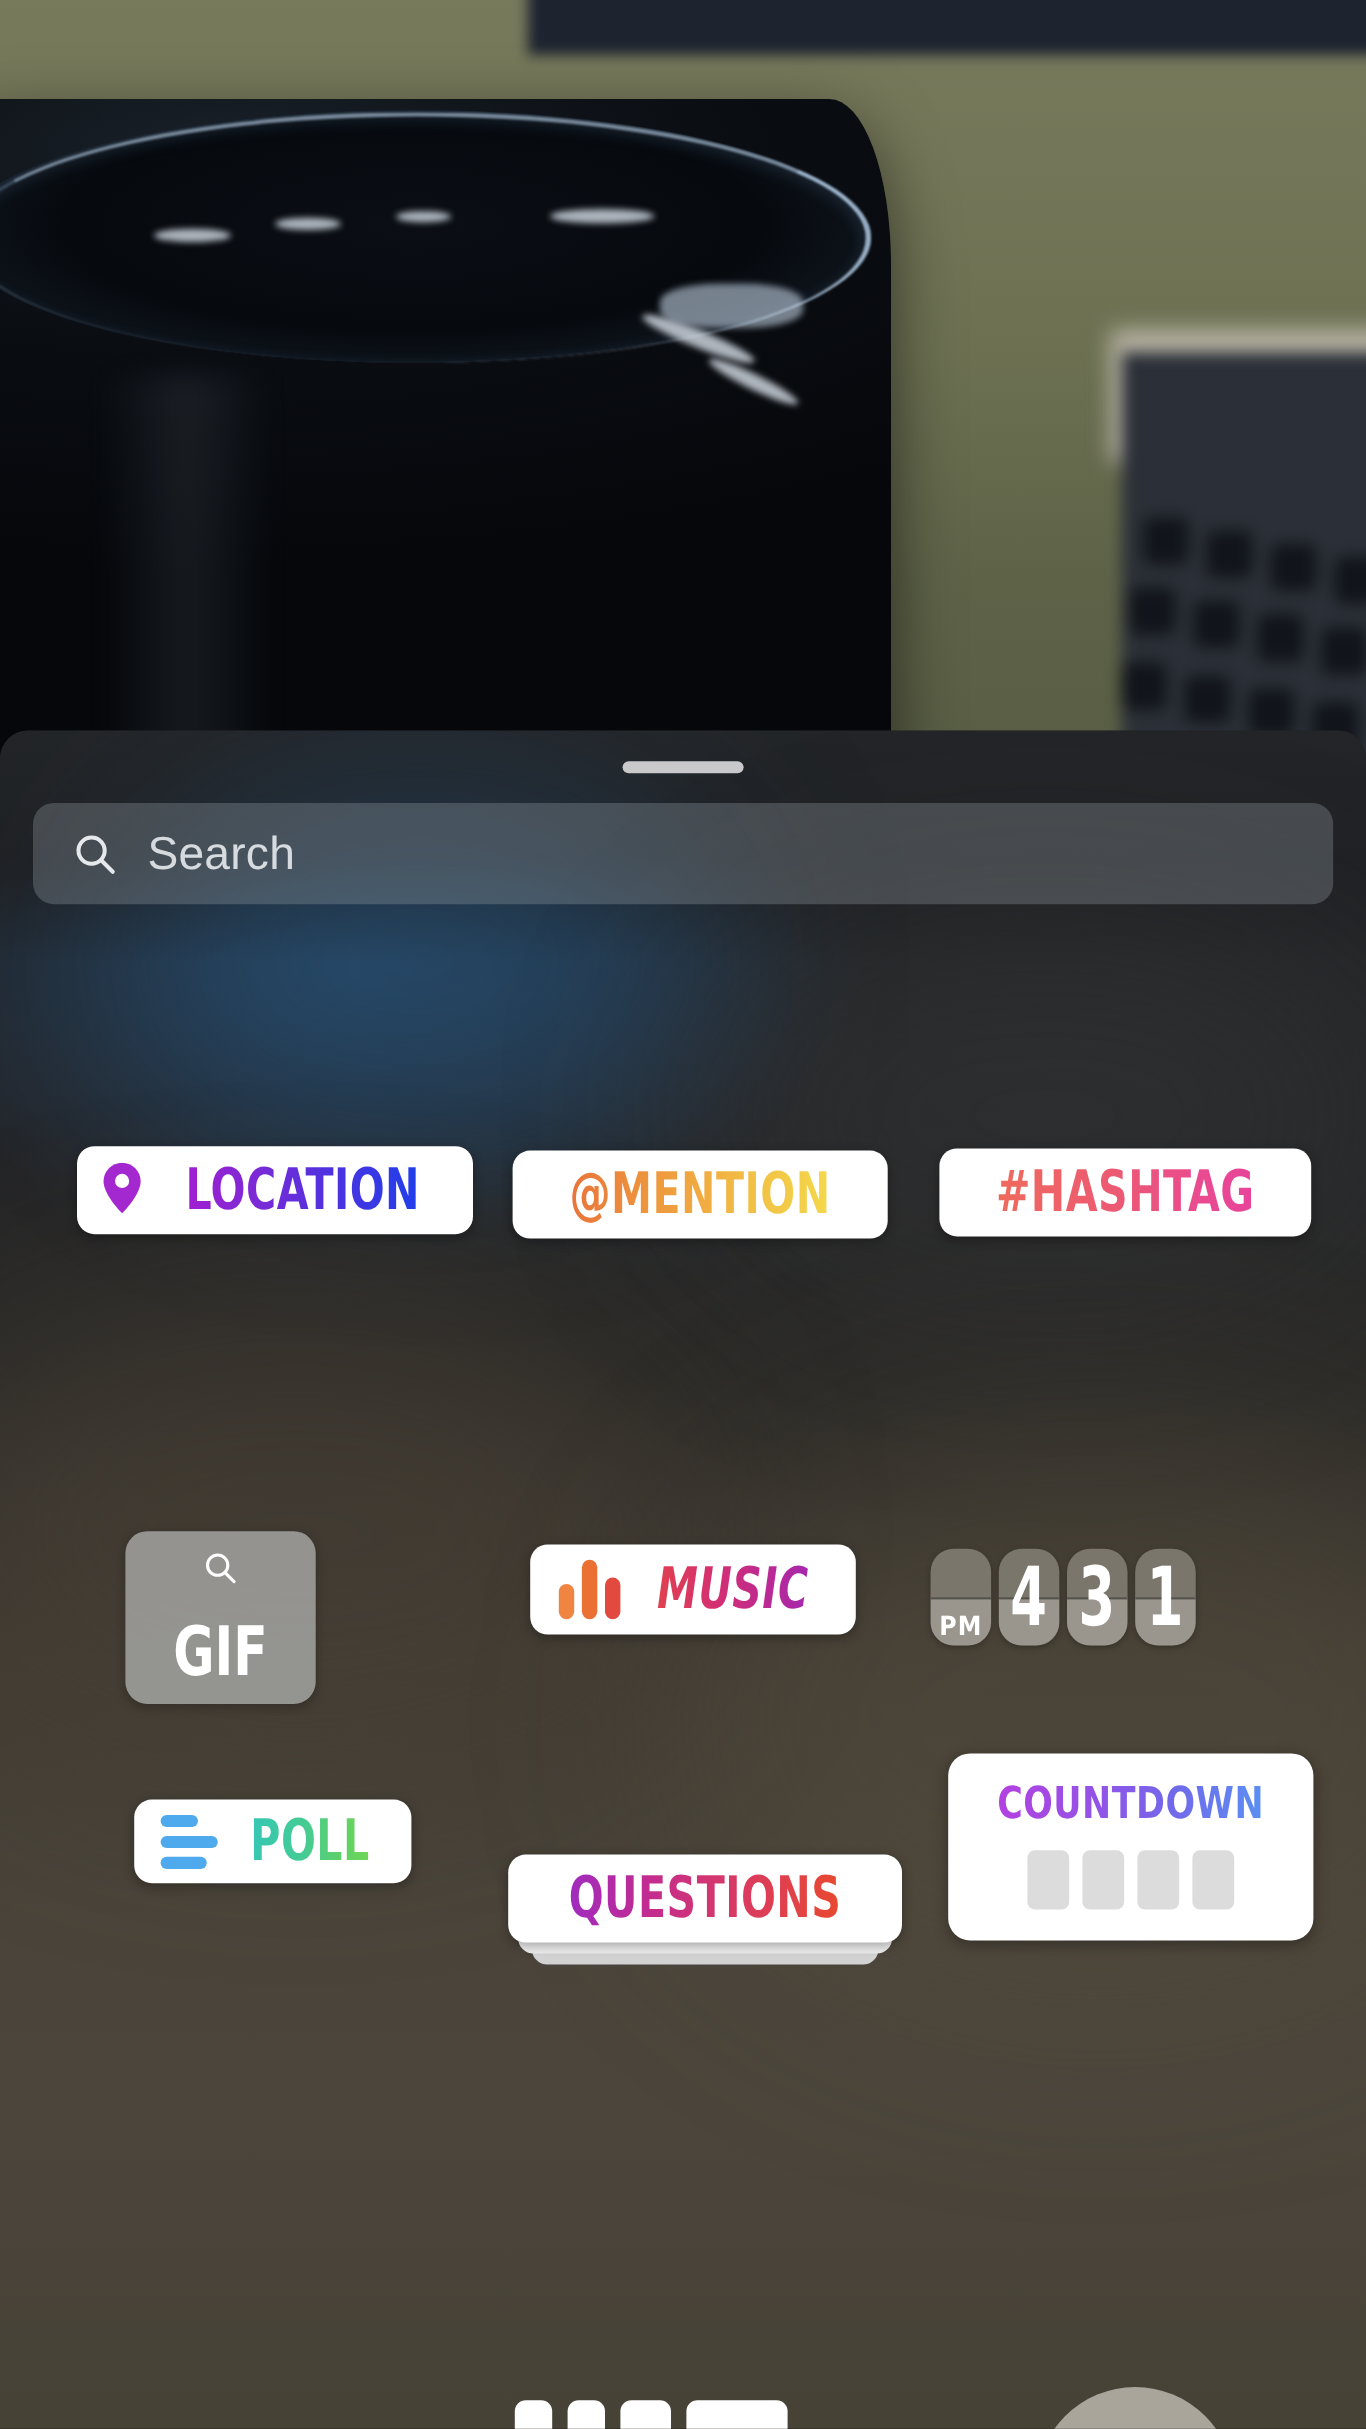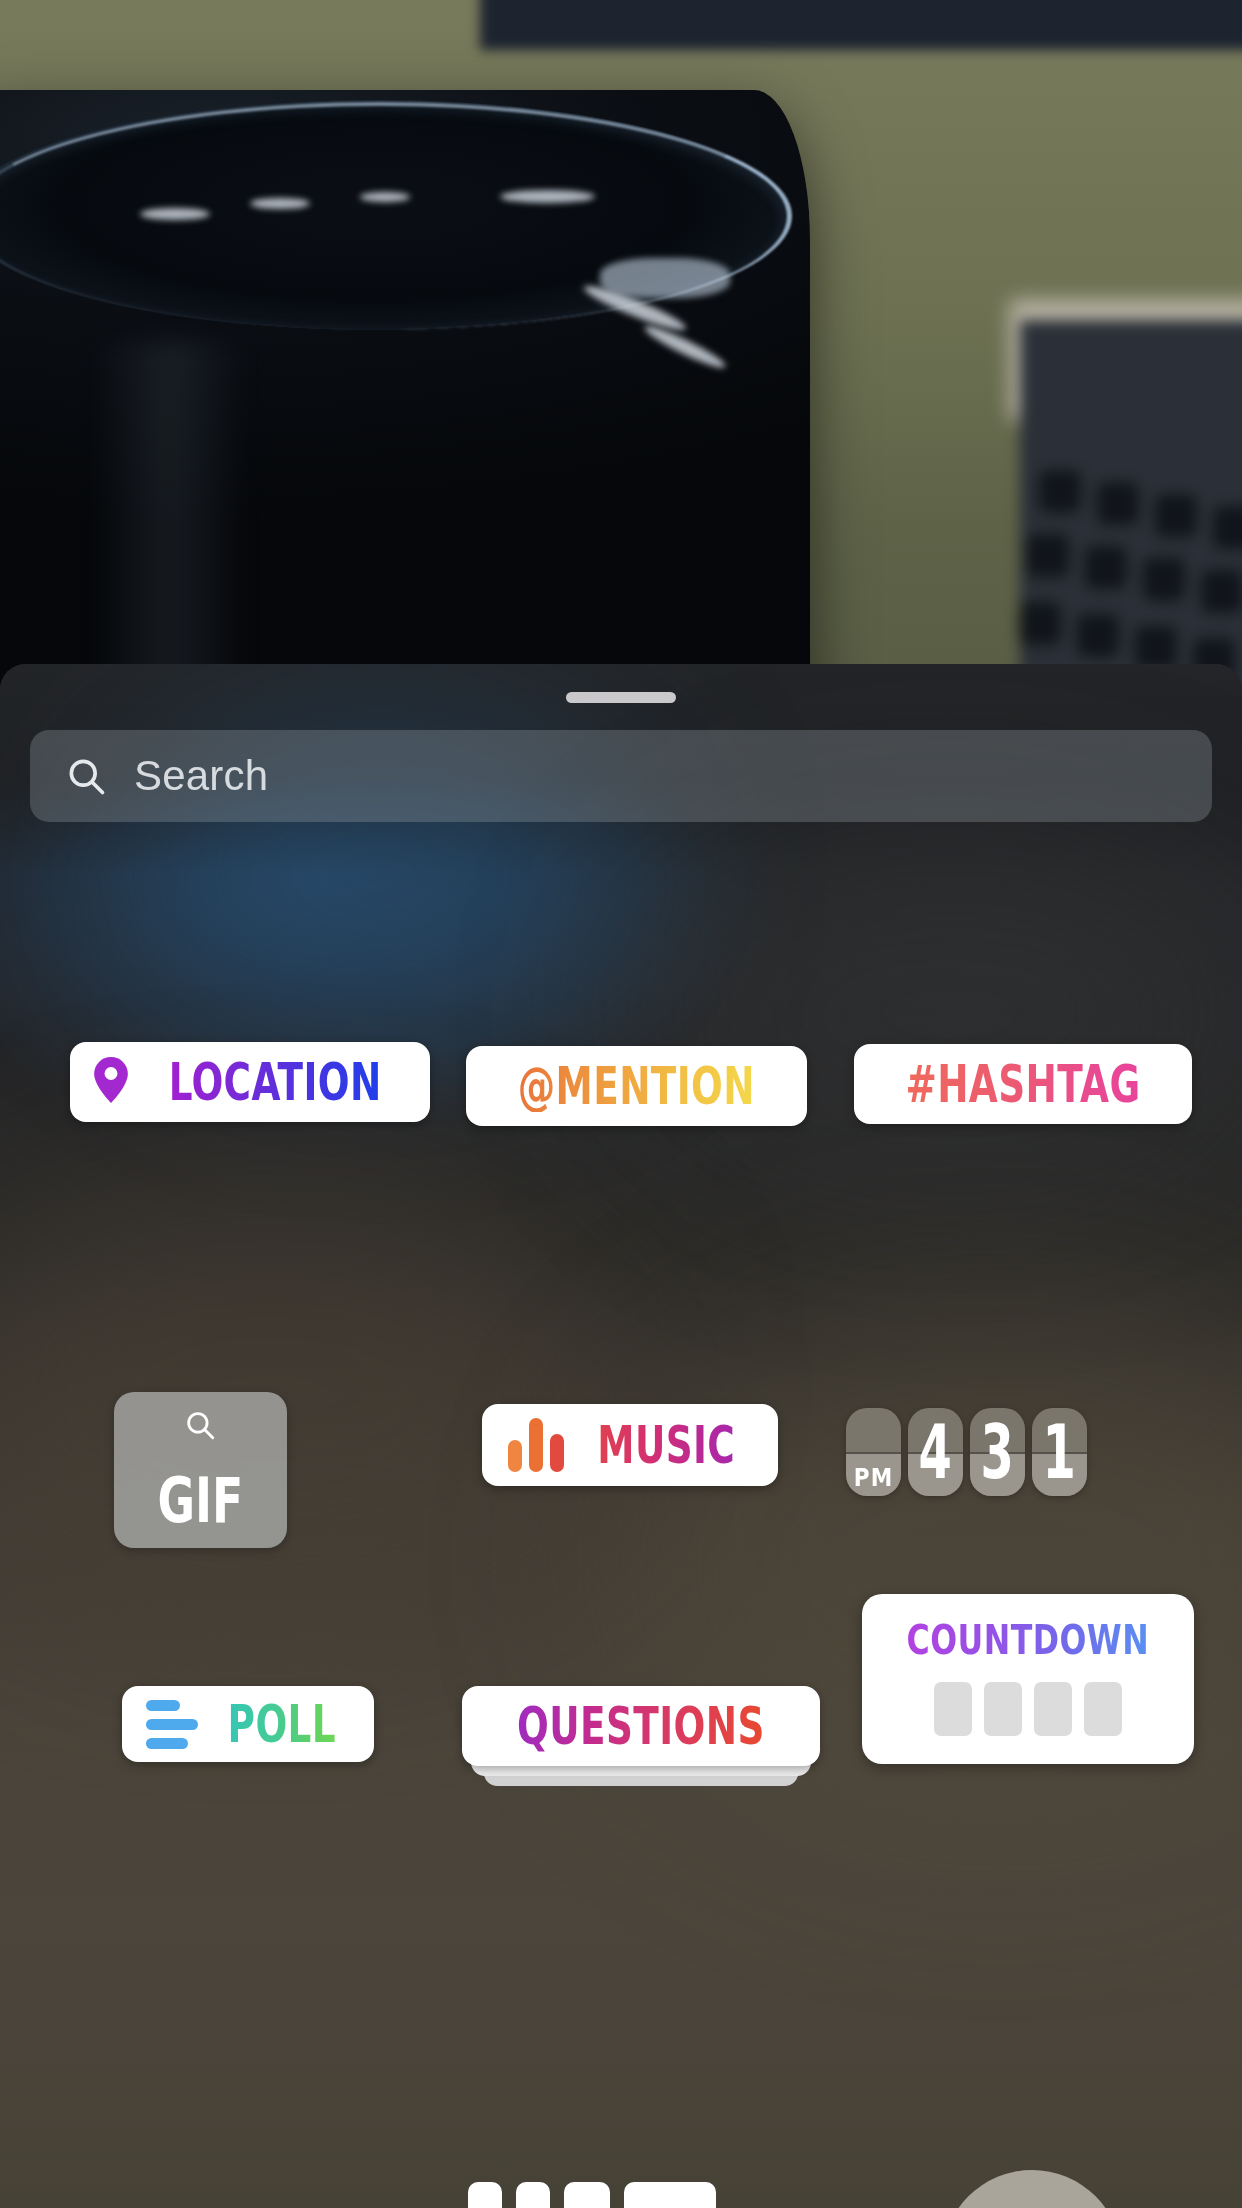--- a/index.html
+++ b/index.html
@@ -423,21 +423,21 @@
           <span>
             <svg width="34" height="34" viewBox="0 0 24 24" fill="none" stroke="#ffffff" stroke-width="2" stroke-linecap="round">
               <circle cx="10.5" cy="10.5" r="6.5"></circle>
               <line x1="15.4" y1="15.4" x2="21" y2="21"></line>
             </svg>
           </span>
           <span class="gif-text">GIF</span>
         </div>
       </div>
 
-      <div style="position:absolute; left:482px; top:740px;">
+      <div style="position:absolute; left:482px; top:740px;font-style:italic;">
         <div class="chip" style="padding:14px 26px;">
           <span class="wave-icon">
             <i style="height:32px; background:#ef8541;"></i>
             <i style="height:54px; background:#ea7034;"></i>
             <i style="height:38px; background:#e2493f;"></i>
           </span>
           <span class="chip-label g-music">MUSIC</span>
         </div>
       </div>
 
@@ -451,21 +451,21 @@
           </div>
           <div class="tile">
             <span>3</span>
           </div>
           <div class="tile">
             <span>1</span>
           </div>
         </div>
       </div>
 
-      <div style="position:absolute; left:122px; top:1022px;text-decoration:underline;">
+      <div style="position:absolute; left:122px; top:972px;text-decoration:underline;">
         <div class="chip" style="padding:12px 24px;">
           <span class="poll-icon">
             <i style="width:34px;"></i>
             <i style="width:52px;"></i>
             <i style="width:42px;"></i>
           </span>
           <span class="chip-label g-poll">POLL</span>
         </div>
       </div>
 

